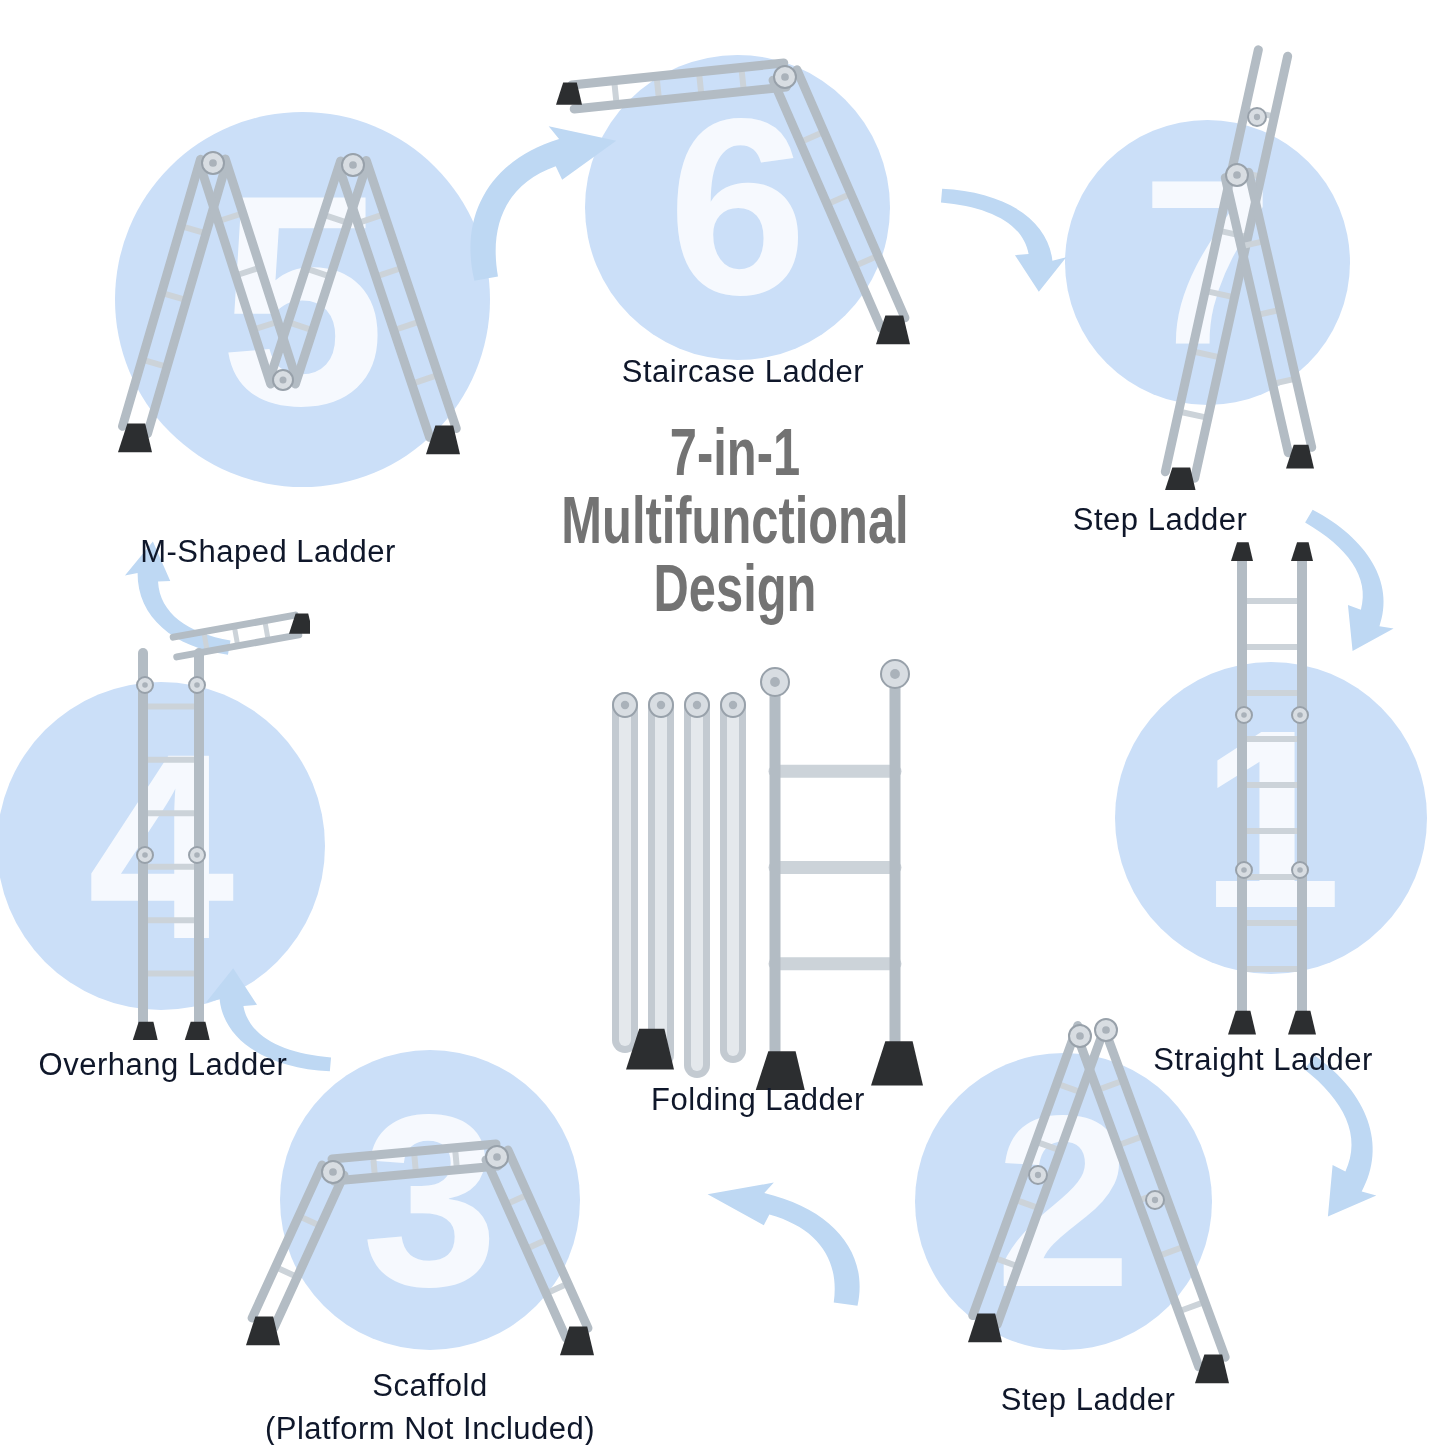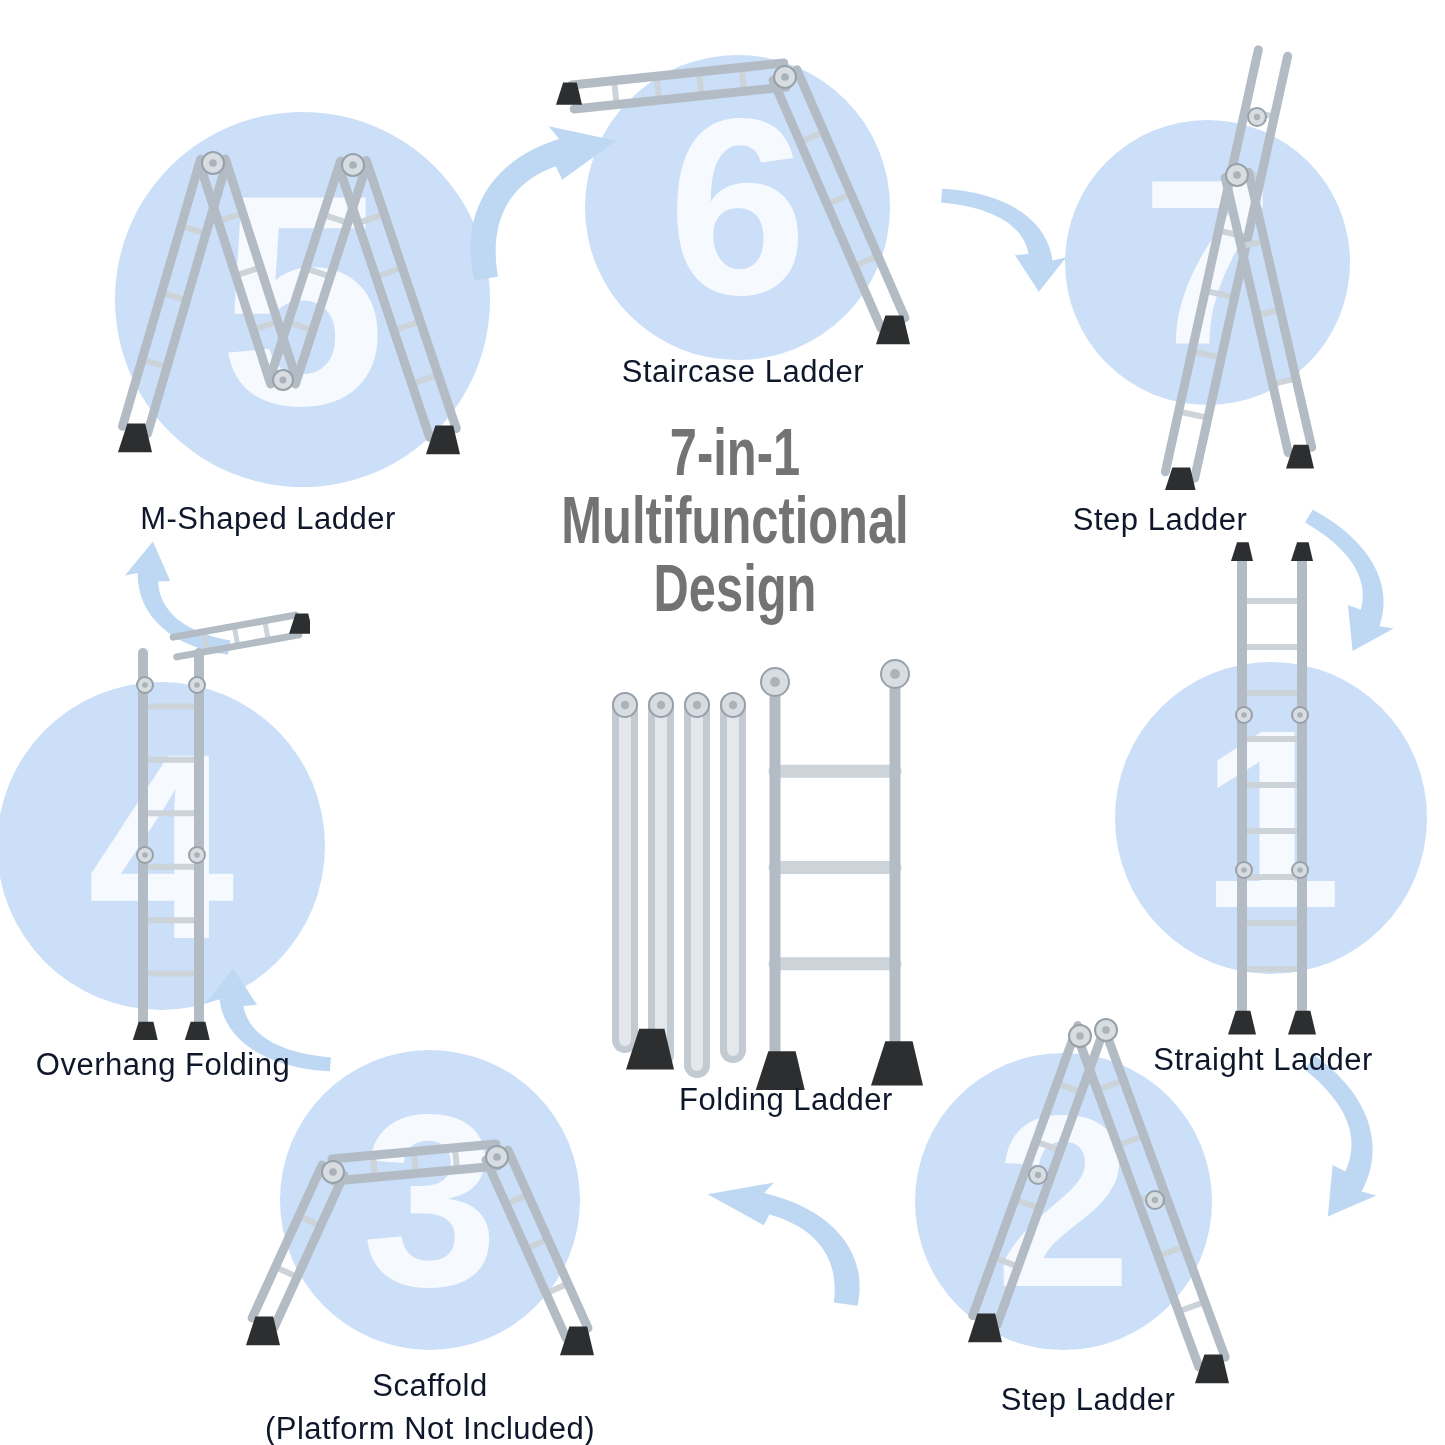--- a/index.html
+++ b/index.html
@@ -272,31 +272,31 @@
       <line x1="300" y1="65" x2="300" y2="450" stroke="#b3bcc4" stroke-width="11" stroke-linecap="round"></line>
       <circle cx="180" cy="72" r="14" fill="#d8dde2" stroke="#98a1aa" stroke-width="2"></circle>
       <circle cx="180" cy="72" r="4.8999999999999995" fill="#aab2ba"></circle>
       <circle cx="300" cy="64" r="14" fill="#d8dde2" stroke="#98a1aa" stroke-width="2"></circle>
       <circle cx="300" cy="64" r="4.8999999999999995" fill="#aab2ba"></circle>
       <polygon points="31,459.6 79,459.6 69.4,418.8 44.2,418.8" fill="#2c2e30"></polygon>
       <polygon points="159,485.4 211,485.4 200.6,441.2 173.3,441.2" fill="#2c2e30"></polygon>
       <polygon points="276,475.4 328,475.4 317.6,431.2 290.3,431.2" fill="#2c2e30"></polygon>
     </svg>
 
-  <div class="label" style="left:268px;top:497px;">M-Shaped Ladder</div>
+  <div class="label" style="left:268px;top:530px;">M-Shaped Ladder</div>
   <div class="label" style="left:743px;top:350px;">Staircase Ladder</div>
   <div class="label" style="left:1160px;top:498px;">Step Ladder</div>
   <div class="label" style="left:1263px;top:1038px;text-align:center;">Straight Ladder</div>
   <div class="label" style="left:1088px;top:1378px;">Step Ladder</div>
   <div class="label" style="left:430px;top:1318px;margin-top:46px;">
     <div>Scaffold</div>
     <div>(Platform Not Included)</div>
   </div>
-  <div class="label" style="left:163px;top:1043px;">Overhang Folding</div>
-  <div class="label" style="left:758px;top:1078px;margin-left:28px;">Folding Ladder</div>
+  <div class="label" style="left:163px;top:1043px;">Overhang Ladder</div>
+  <div class="label" style="left:758px;top:1078px;">Folding Ladder</div>
 
   <div class="title">
     <div class="tline">7-in-1</div>
     <div class="tline">Multifunctional</div>
     <div class="tline">Design</div>
   </div>
 
 </div>
 
 </body></html>

